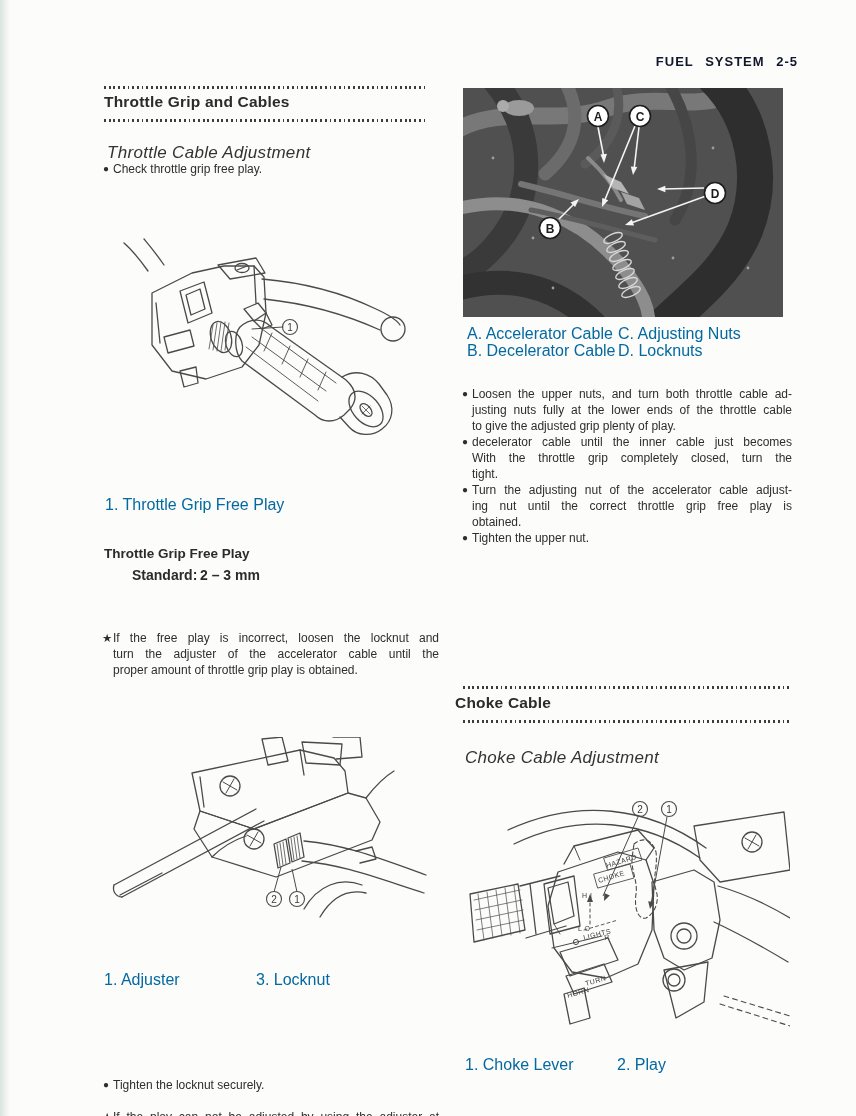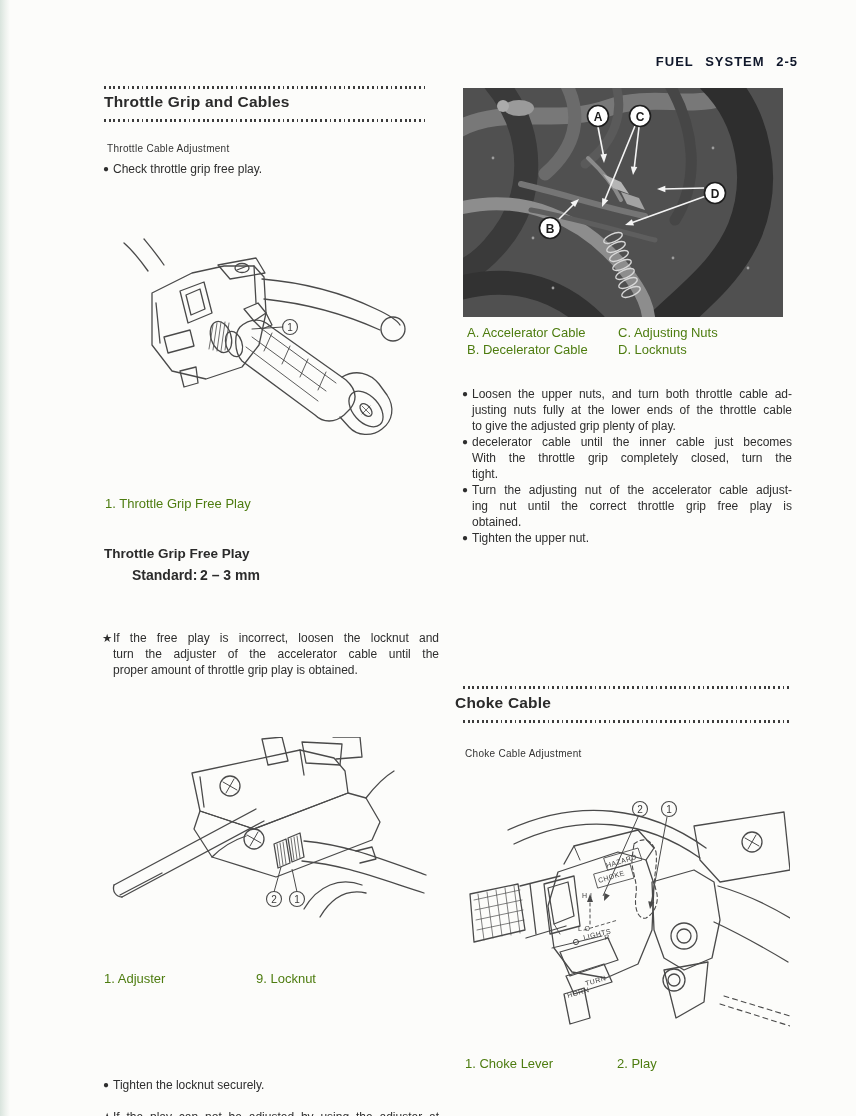--- a/index.html
+++ b/index.html
@@ -7,28 +7,28 @@
     position:relative;width:856px;height:1116px;background:#fcfcfa;
     font-family:"Liberation Sans",sans-serif;color:#2e2e2e;overflow:hidden;
     margin:0 auto;
   }
   .scan-edge{position:absolute;left:0;top:0;width:10px;height:100%;
     background:linear-gradient(90deg,#d9e4dd,#eef2ee 55%,rgba(255,255,255,0));}
   .abs{position:absolute;}
   .hdr{font-weight:bold;font-size:13px;letter-spacing:1px;word-spacing:7px;color:#0f172a;}
   .rule{height:3px;background:repeating-linear-gradient(90deg,#3c3c3c 0 1.8px,transparent 1.8px 4.7px);}
   .sec-title{font-weight:bold;font-size:15.5px;color:#2b2b2b;letter-spacing:.2px;}
-  .sub-title{font-size:10px;color:#333;letter-spacing:.3px;}
+  .sub-title{font-style:italic;font-size:17px;color:#333;letter-spacing:.3px;}
   .body-t{font-size:13px;line-height:16px;color:#2e2e2e;}
   .para{position:relative;padding-left:9px;}
   .para .marker{position:absolute;left:-1px;top:0;font-size:10px;line-height:16px;}
   .para .marker.star{font-size:11.5px;left:-2px;}
   .pl{font-size:12px;line-height:16px;white-space:nowrap;}
   .pl.j{white-space:normal;text-align:justify;text-align-last:justify;}
-  .cap{font-size:13px;color:#4d7c0f;}
+  .cap{font-size:16px;color:#0369a1;}
   .spec-title{font-weight:bold;font-size:13.5px;color:#2b2b2b;}
   .spec-row{font-weight:bold;font-size:14px;color:#2b2b2b;}
   svg{display:block;}
   svg text{font-family:"Liberation Sans",sans-serif;}
   .fig-label{fill:#3a3a3a;font-size:7px;letter-spacing:.5px;}
   .co-num{fill:#3a3a3a;font-size:10px;}
   .photo-letter{fill:#1c1c1c;font-size:12px;font-weight:bold;}
 </style>
 </head>
 <body>
@@ -179,21 +179,21 @@
         <circle cx="170" cy="162" r="7.5" stroke-width="1.1"></circle>
         <circle cx="193" cy="162" r="7.5" stroke-width="1.1"></circle>
       </g>
       <text x="170" y="165.5" text-anchor="middle" class="co-num">2</text>
       <text x="193" y="165.5" text-anchor="middle" class="co-num">1</text>
     </svg>
   </div>
 
   <div class="abs" style="left:104px;top:971px;width:326px;">
     <span class="cap abs" style="left:0;top:0;">1. Adjuster</span>
-    <span class="cap abs" style="left:152px;top:0;">9. Locknut</span>
+    <span class="cap abs" style="left:152px;top:0;">3. Locknut</span>
   </div>
 
   <div class="abs para body-t" style="left:104px;top:1013px;width:326px;">
     <span class="marker">●</span>
     <span class="pl">Tighten the locknut securely.</span>
   </div>
   <div class="abs para body-t" style="left:104px;top:1029px;width:326px;">
     <span class="marker star">★</span>
     <div class="pl j">If the play can not be adjusted by using the adjuster at</div>
 

